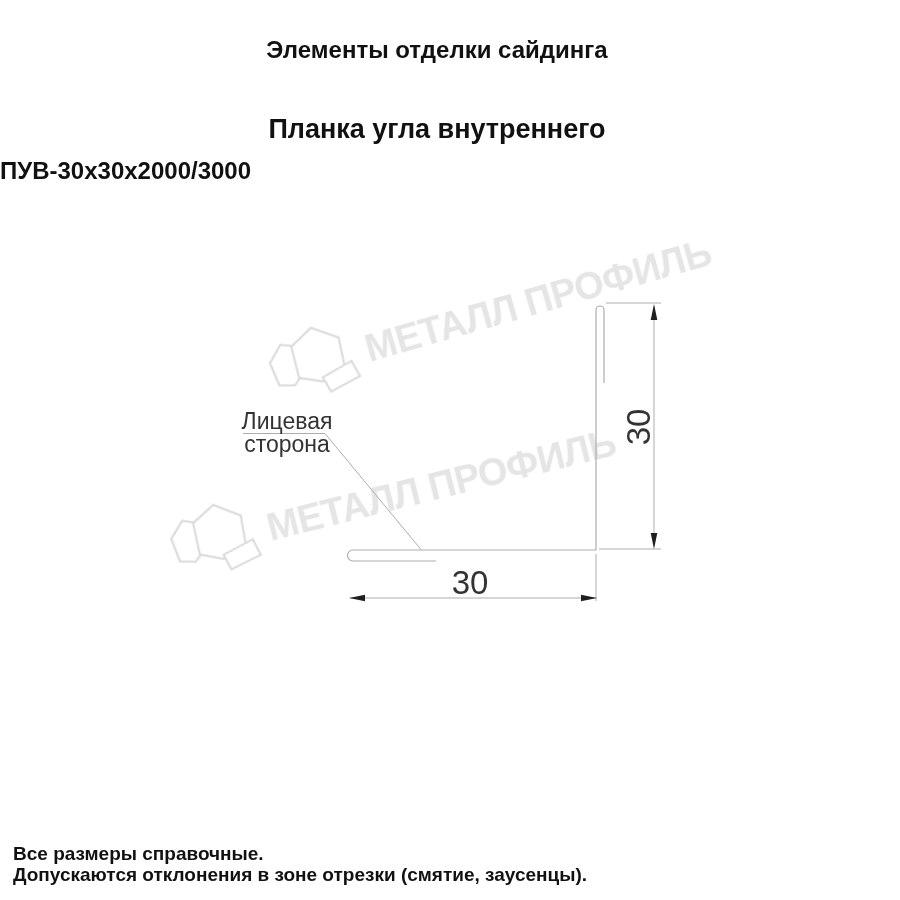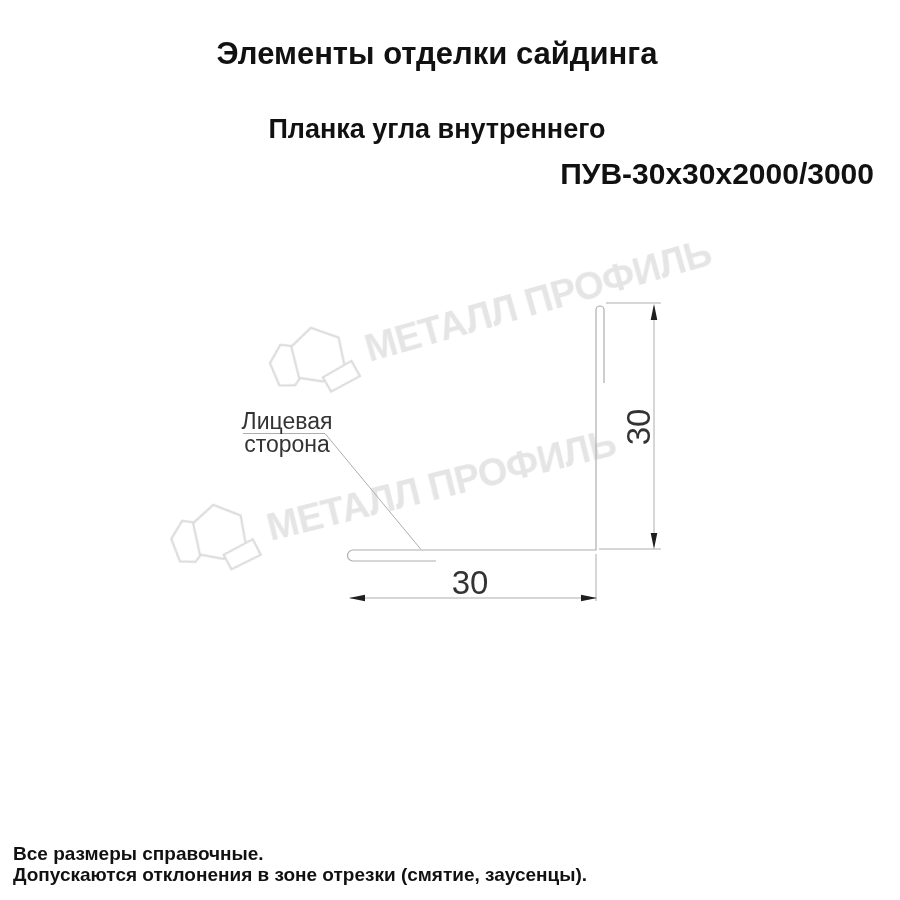--- a/index.html
+++ b/index.html
@@ -7,29 +7,29 @@
     width:900px;height:900px;position:relative;overflow:hidden;
     background:#ffffff;
     font-family:"Liberation Sans", sans-serif;
     color:var(--ink,#333);
   }
   .header{
     position:absolute;left:0;top:0;width:874px;text-align:center;
   }
   .title{
     position:absolute;left:0;top:36px;width:874px;text-align:center;
-    font-size:31px;font-weight:bold;color:var(--title,#111);
+    font-size:24px;font-weight:bold;color:var(--title,#111);
   }
   .subtitle{
     position:absolute;left:0;top:114px;width:874px;text-align:center;
     font-size:27px;font-weight:bold;color:var(--title,#111);
   }
   .model{
-    position:absolute;left:0;top:157px;width:874px;text-align:right;
-    font-size:30px;font-weight:bold;color:var(--title,#111);
+    position:absolute;left:0;top:157px;width:874px;text-align:left;
+    font-size:24px;font-weight:bold;color:var(--title,#111);
   }
   svg.drawing{position:absolute;left:0;top:0;}
   .wm-shape{stroke:var(--wm-stroke,#dcdcdc);fill:#ffffff;stroke-width:2.2;}
   .wm-text{
     fill:var(--wm-fill,#e5e5e5);
     font-family:"Liberation Sans", sans-serif;
     font-weight:bold;font-size:38px;letter-spacing:-0.5px;
   }
   .draw-line{stroke:var(--line,#adadad);stroke-width:1.2;fill:none;}
   .thin-line{stroke:var(--line,#adadad);stroke-width:1;fill:none;}

